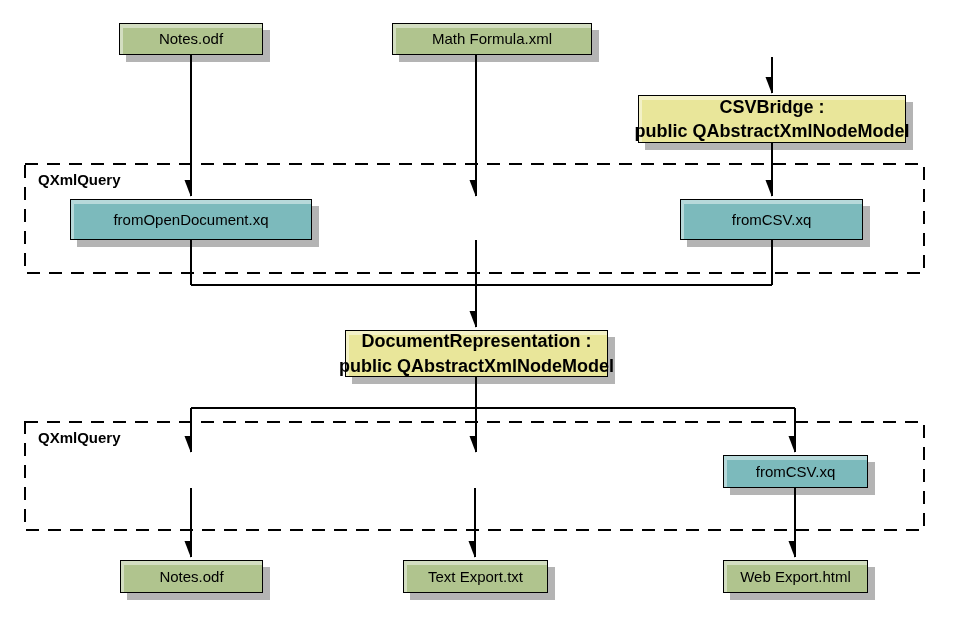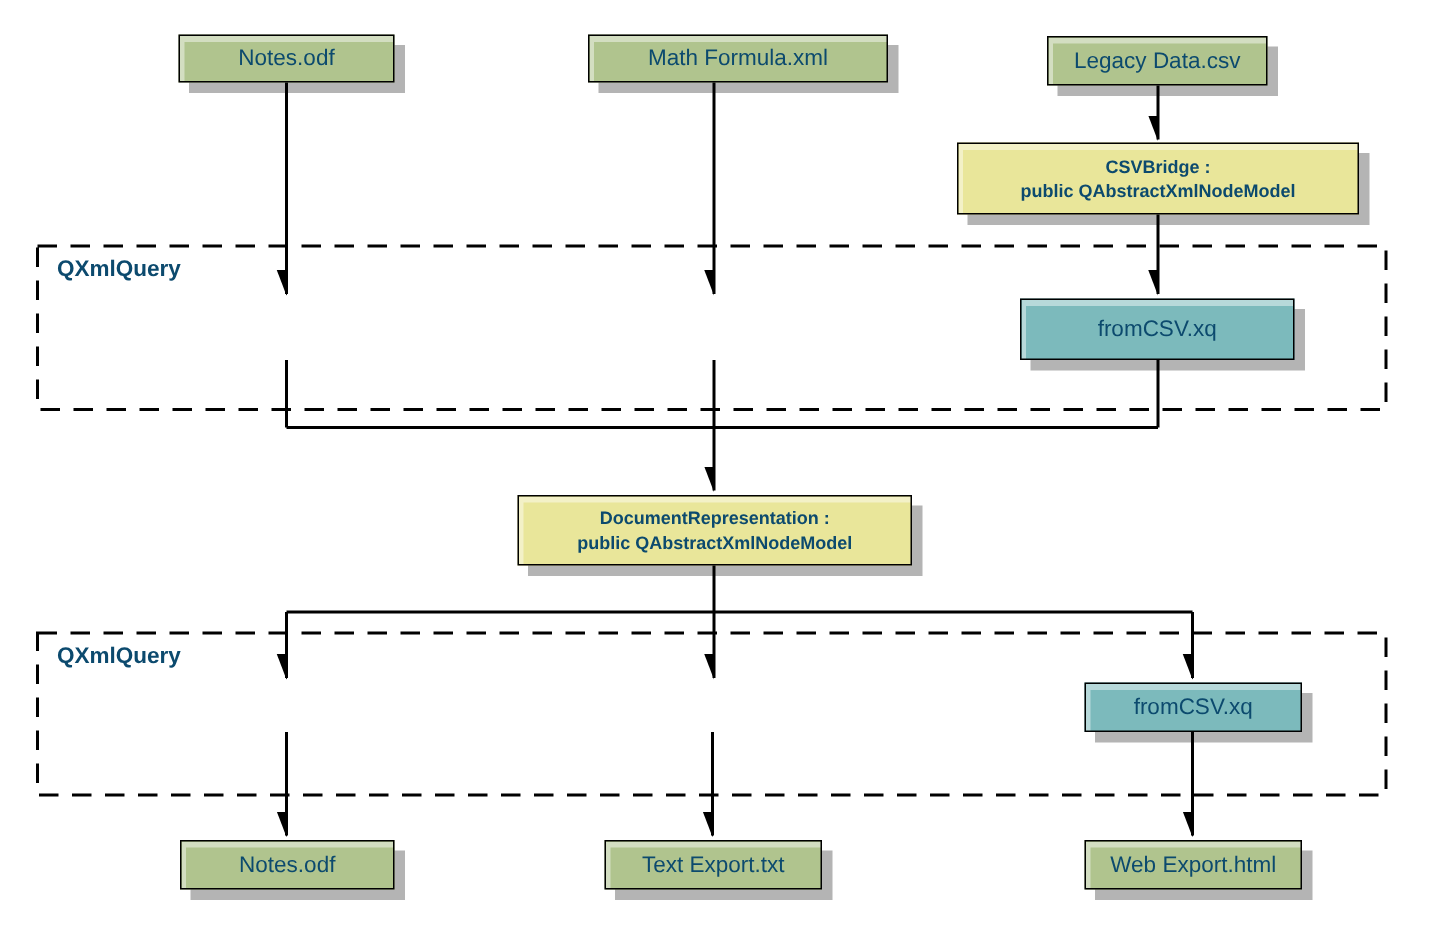--- a/index.html
+++ b/index.html
@@ -1,21 +1,21 @@
 <!DOCTYPE html>
 <html style="--background: #ffffff; --file-node-fill: #b0c48e; --query-node-fill: #7cbabc; --class-node-fill: #e9e69a; --shadow: #b4b4b4; --line: #000000;"><head>
 <meta charset="utf-8">
 <style>
   html, body { margin: 0; padding: 0; background: #ffffff; }
   .canvas {
     position: relative;
     width: 954px; height: 622px;
     background: var(--background, #ffffff);
     font-family: "Liberation Sans", sans-serif;
-    color: #0c4a6e;
+    color: #000000;
     overflow: hidden;
   }
   .wires {
     position: absolute; left: 0; top: 0;
     z-index: 3;
     pointer-events: none;
   }
   .node {
     position: absolute;
     z-index: 2;
@@ -27,21 +27,21 @@
     align-items: center;
     justify-content: center;
     text-align: center;
     font-size: 15px;
     line-height: 1.2;
     box-sizing: border-box;
     white-space: nowrap;
   }
   .file  { background: var(--file-node-fill, #b0c48e); }
   .query { background: var(--query-node-fill, #7cbabc); }
-  .cls   { background: var(--class-node-fill, #e9e69a); font-weight: bold; font-size: 12px; line-height: 1.35; }
+  .cls   { background: var(--class-node-fill, #e9e69a); font-weight: bold; font-size: 18px; line-height: 1.35; }
   .group-label {
     position: absolute;
     z-index: 2;
     font-weight: bold;
     font-size: 15px;
   }
 </style>
 </head>
 <body>
 
@@ -73,28 +73,28 @@
     <line x1="476" y1="408" x2="476" y2="452" stroke="#000" stroke-width="2" marker-end="url(#arrow)"></line>
     <line x1="795" y1="408" x2="795" y2="452" stroke="#000" stroke-width="2" marker-end="url(#arrow)"></line>
 
     <line x1="191" y1="488" x2="191" y2="557" stroke="#000" stroke-width="2" marker-end="url(#arrow)"></line>
     <line x1="475" y1="488" x2="475" y2="557" stroke="#000" stroke-width="2" marker-end="url(#arrow)"></line>
     <line x1="795" y1="488" x2="795" y2="557" stroke="#000" stroke-width="2" marker-end="url(#arrow)"></line>
   </svg>
 
   <div class="node file" style="left:119px; top:23px; width:144px; height:32px;">Notes.odf</div>
   <div class="node file" style="left:392px; top:23px; width:200px; height:32px;">Math Formula.xml</div>
-  <div class="node file" style="left:698px; top:24px; width:147px; height:33px;">Legacy Data.csv</div>
 
   <div class="node cls" style="left:638px; top:95px; width:268px; height:48px;">
     <div>CSVBridge :</div>
     <div>public QAbstractXmlNodeModel</div>
   </div>
 
   <div class="group-label" style="left:38px; top:171px;">QXmlQuery</div>
+  <div class="node query" style="left:70px; top:199px; width:242px; height:41px;">fromOpenDocument.xq</div>
   <div class="node query" style="left:680px; top:199px; width:183px; height:41px;text-align:center;">fromCSV.xq</div>
 
   <div class="node cls" style="left:345px; top:330px; width:263px; height:47px;">
     <div>DocumentRepresentation :</div>
     <div>public QAbstractXmlNodeModel</div>
   </div>
 
   <div class="group-label" style="left:38px; top:429px;">QXmlQuery</div>
   <div class="node query" style="left:723px; top:455px; width:145px; height:33px;">fromCSV.xq</div>
 

